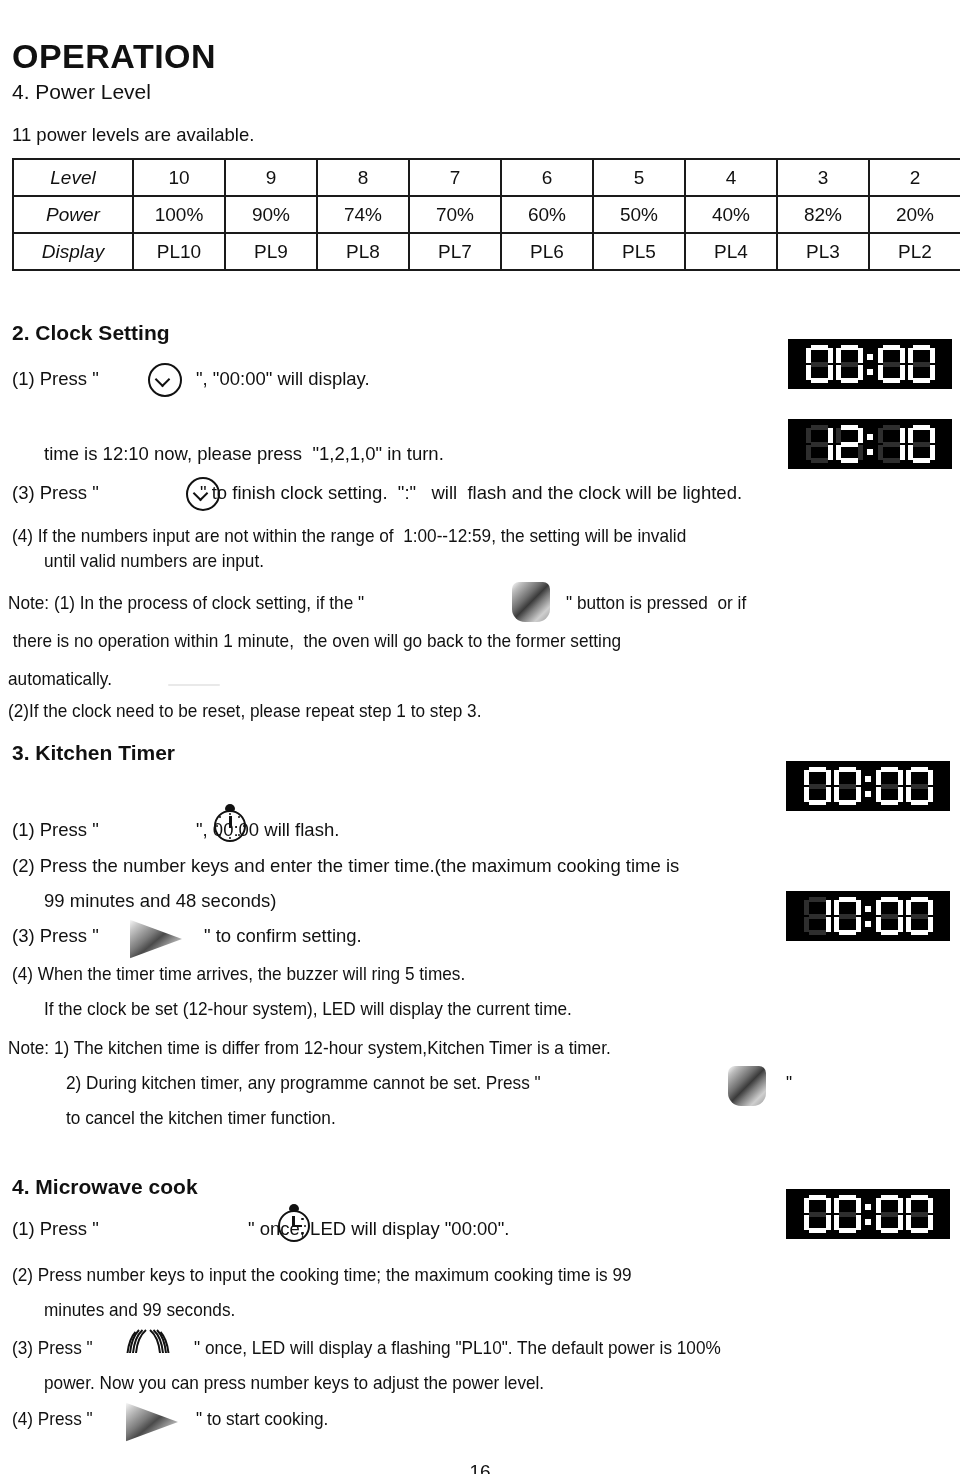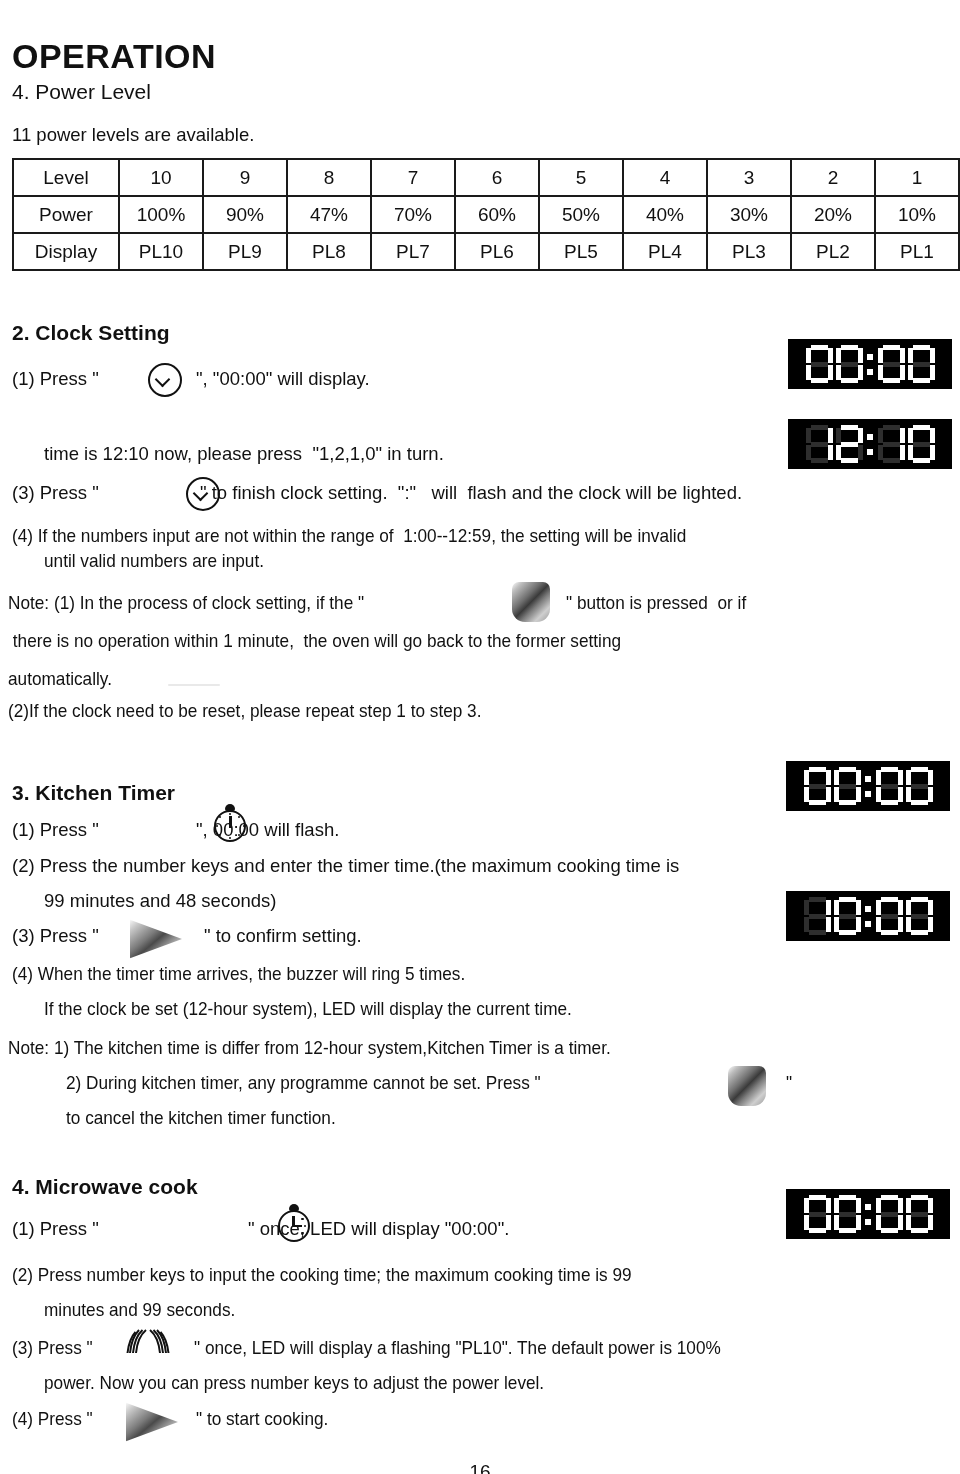--- a/index.html
+++ b/index.html
@@ -44,22 +44,22 @@
     table-layout: fixed;
   }
   .pl-table td {
     border: 2.2px solid #1a1a1a;
     text-align: center;
     font-size: 19px;
     height: 37px;
     padding: 0;
     font-family: "Liberation Sans", sans-serif;
   }
-  .pl-table td.rowhead { width: 106px; }
-  .pl-table td.c { width: 84px; }
+  .pl-table td.rowhead { width: 120px; font-style: italic; }
+  .pl-table td.c { width: 92px; }
 
   
   .led-panel {
     position:absolute;
     background: #000000;
     display:flex;
     align-items:center;
     justify-content:center;
     gap: 3px;
     padding: 5px 6px;
@@ -188,26 +188,26 @@
         <td class="c">4</td>
         <td class="c">3</td>
         <td class="c">2</td>
         <td class="c">1</td>
         <td class="c">0</td>
       </tr>
       <tr>
         <td class="rowhead">Power</td>
         <td class="c">100%</td>
         <td class="c">90%</td>
-        <td class="c">47%</td>
+        <td class="c">74%</td>
         <td class="c">70%</td>
         <td class="c">60%</td>
         <td class="c">50%</td>
         <td class="c">40%</td>
-        <td class="c">30%</td>
+        <td class="c">82%</td>
         <td class="c">20%</td>
         <td class="c">10%</td>
         <td class="c">0%</td>
       </tr>
       <tr>
         <td class="rowhead">Display</td>
         <td class="c">PL10</td>
         <td class="c">PL9</td>
         <td class="c">PL8</td>
         <td class="c">PL7</td>
@@ -330,21 +330,21 @@
         <i class="seg sg-b"></i>
         <i class="seg sg-c"></i>
         <i class="seg sg-d"></i>
         <i class="seg sg-e"></i>
         <i class="seg sg-f"></i>
         <i class="seg sg-g off"></i>
       </span>
     </div>
 
   
-  <div class="abs h-sec" style="left:12px; top:744px;">3. Kitchen Timer</div>
+  <div class="abs h-sec" style="left:12px; top:704px;">3. Kitchen Timer</div>
 
   <div class="abs t" style="left:12px; top:781px;">(1) Press "</div>
   <span class="abs ico ico-stop" style="left:135px; top:768px;">
     <span class="crown"></span>
     <span class="body"></span>
     <span class="hand"></span>
     <span class="tick" style="left:17px; top:9.4px;"></span>
     <span class="tick" style="left:26.5px; top:12px;"></span>
     <span class="tick" style="left:31px; top:21px;"></span>
     <span class="tick" style="left:26.5px; top:30px;"></span>

